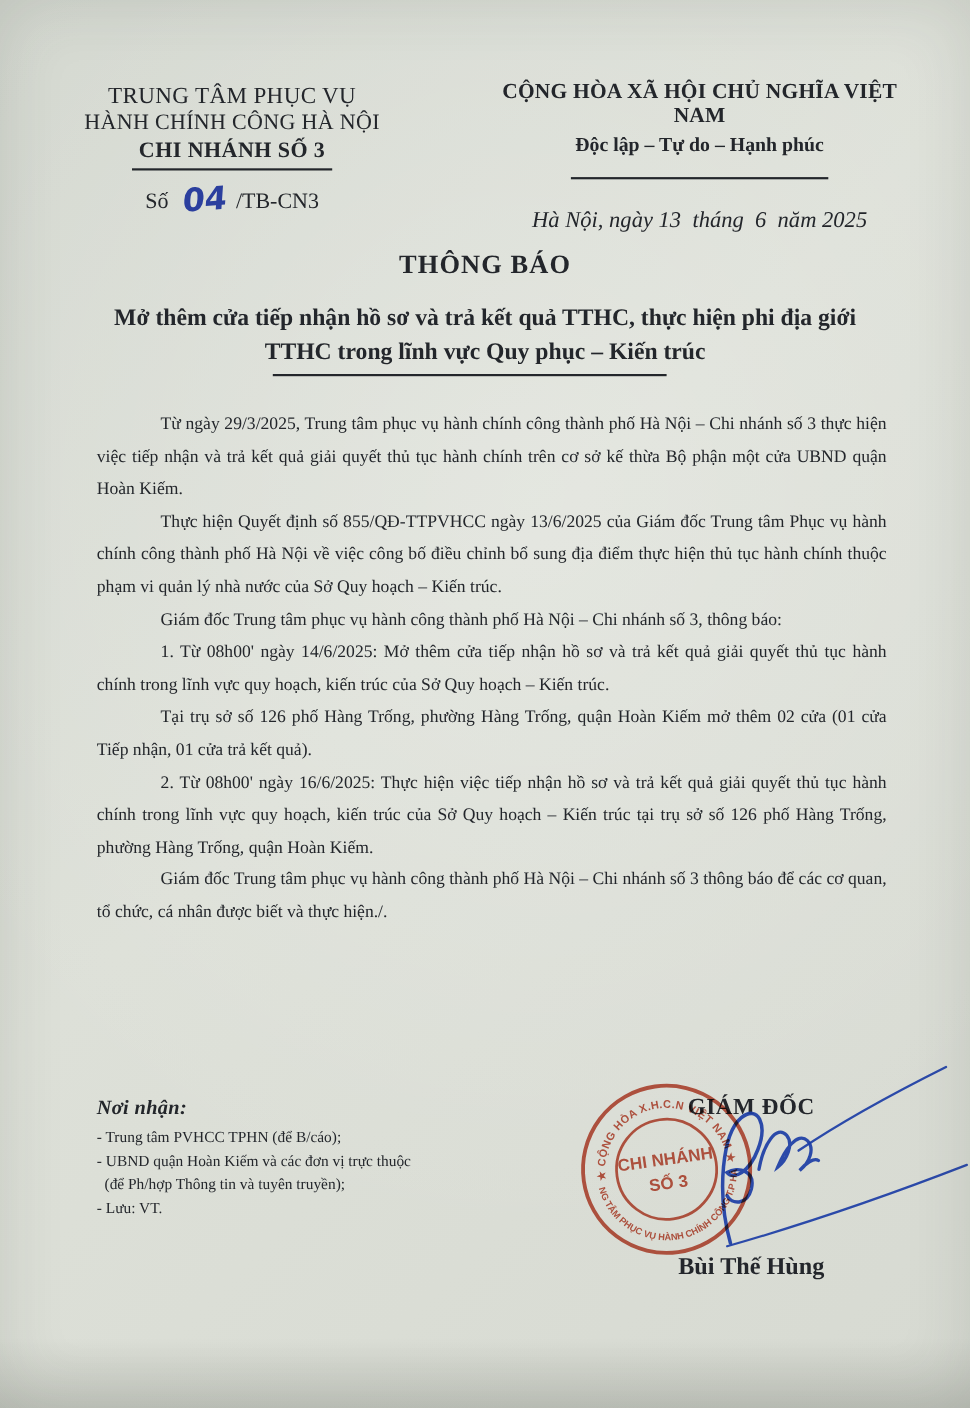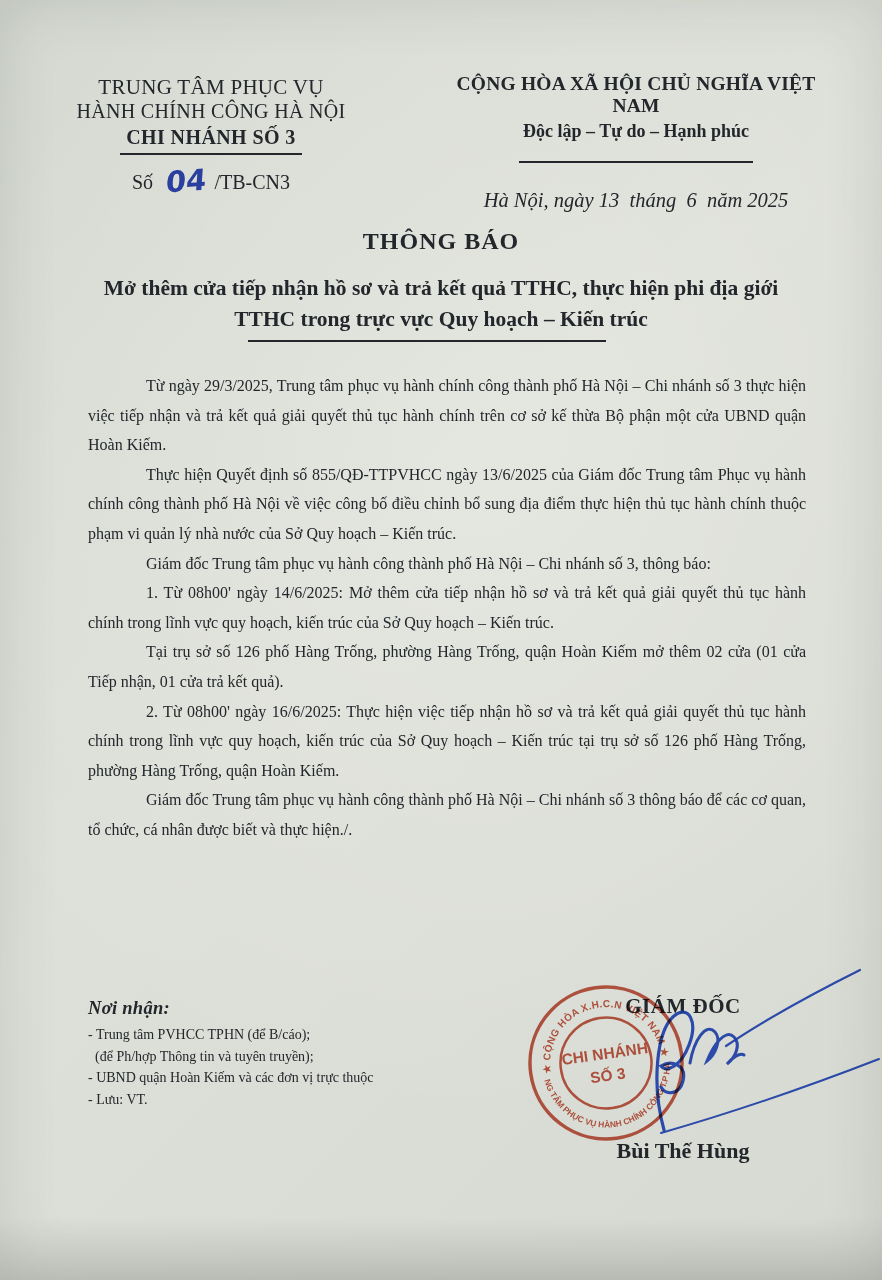--- a/index.html
+++ b/index.html
@@ -94,40 +94,40 @@
     <div class="n1">CỘNG HÒA XÃ HỘI CHỦ NGHĨA VIỆT NAM</div>
     <div class="motto-wrap">
       <span class="motto">Độc lập – Tự do – Hạnh phúc</span>
     </div>
     <div class="date-line">Hà Nội, ngày 13  tháng  6  năm 2025</div>
   </div>
 
   <div class="doc-title">THÔNG BÁO</div>
   <div class="doc-subtitle">
     <div>Mở thêm cửa tiếp nhận hồ sơ và trả kết quả TTHC, thực hiện phi địa giới</div>
-    <div>TTHC trong trực vực Quy hoạch – Kiến trúc</div>
+    <div>TTHC trong lĩnh vực Quy phục – Kiến trúc</div>
     <div class="sub-underline"></div>
   </div>
 
   <div class="body-text">
       <p class="para">Từ ngày 29/3/2025, Trung tâm phục vụ hành chính công thành phố Hà Nội – Chi nhánh số 3 thực hiện việc tiếp nhận và trả kết quả giải quyết thủ tục hành chính trên cơ sở kế thừa Bộ phận một cửa UBND quận Hoàn Kiếm.</p>
       <p class="para">Thực hiện Quyết định số 855/QĐ-TTPVHCC ngày 13/6/2025 của Giám đốc Trung tâm Phục vụ hành chính công thành phố Hà Nội về việc công bố điều chỉnh bổ sung địa điểm thực hiện thủ tục hành chính thuộc phạm vi quản lý nhà nước của Sở Quy hoạch – Kiến trúc.</p>
       <p class="para">Giám đốc Trung tâm phục vụ hành công thành phố Hà Nội – Chi nhánh số 3, thông báo:</p>
       <p class="para">1. Từ 08h00' ngày 14/6/2025: Mở thêm cửa tiếp nhận hồ sơ và trả kết quả giải quyết thủ tục hành chính trong lĩnh vực quy hoạch, kiến trúc của Sở Quy hoạch – Kiến trúc.</p>
       <p class="para">Tại trụ sở số 126 phố Hàng Trống, phường Hàng Trống, quận Hoàn Kiếm mở thêm 02 cửa (01 cửa Tiếp nhận, 01 cửa trả kết quả).</p>
       <p class="para">2. Từ 08h00' ngày 16/6/2025: Thực hiện việc tiếp nhận hồ sơ và trả kết quả giải quyết thủ tục hành chính trong lĩnh vực quy hoạch, kiến trúc của Sở Quy hoạch – Kiến trúc tại trụ sở số 126 phố Hàng Trống, phường Hàng Trống, quận Hoàn Kiếm.</p>
       <p class="para">Giám đốc Trung tâm phục vụ hành công thành phố Hà Nội – Chi nhánh số 3 thông báo để các cơ quan, tổ chức, cá nhân được biết và thực hiện./.</p>
     </div>
 
   <div class="recipients">
     <div class="recipients-label">Nơi nhận:</div>
     <div>
         <div class="recipient-line">- Trung tâm PVHCC TPHN (để B/cáo);</div>
+        <div class="recipient-line">- UBND quận Hoàn Kiếm và các đơn vị trực thuộc</div>
         <div class="recipient-line">  (để Ph/hợp Thông tin và tuyên truyền);</div>
-        <div class="recipient-line">- UBND quận Hoàn Kiếm và các đơn vị trực thuộc</div>
         <div class="recipient-line">- Lưu: VT.</div>
       </div>
   </div>
 
   <div class="sig-title">GIÁM ĐỐC</div>
   <div class="sig-name">Bùi Thế Hùng</div>
 
   <svg class="signature-svg" width="882" height="1280" viewBox="0 0 882 1280">
     <path d="M860,970 C812,994 766,1019 726,1046" stroke-width="2.2"></path>
     <path d="M664,1130 C651,1083 657,1030 674,1016 C689,1004 698,1022 689,1045 C681,1066 667,1073 661,1066 C671,1060 687,1064 683,1081 C679,1096 665,1095 661,1087" stroke-width="3.2"></path>

